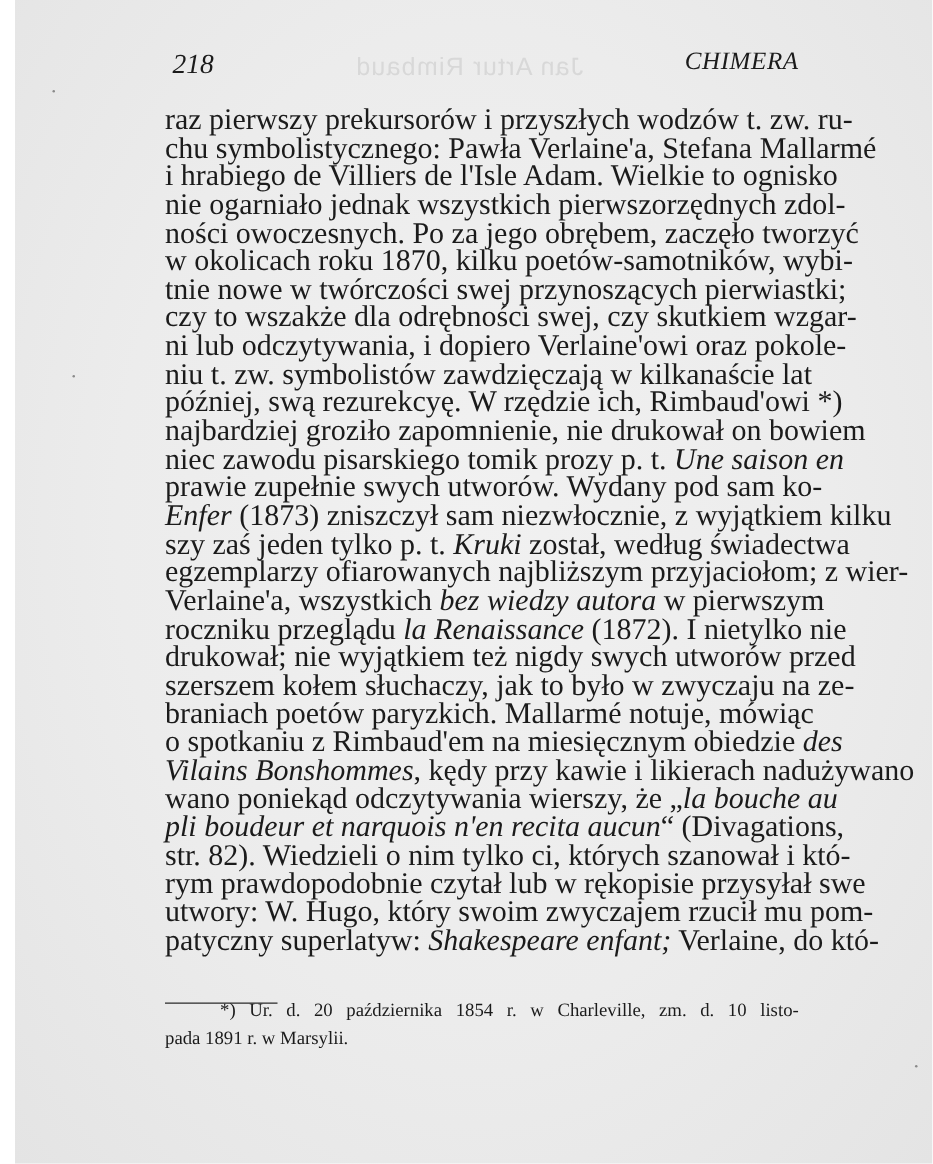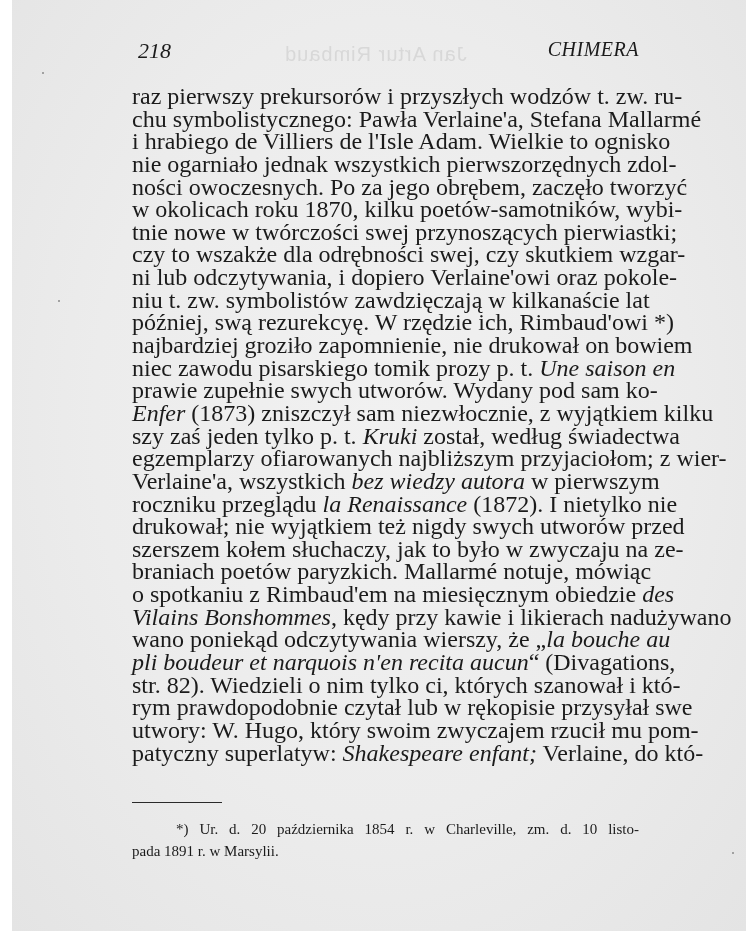--- a/index.html
+++ b/index.html
@@ -38,21 +38,21 @@
     font-size: 24px;
     text-align: justify; text-align-last: justify;
     white-space: nowrap;
   }
   .line i { font-style: italic; }
   .rule {
     position: absolute; left: 132px; top: 802px; width: 90px; height: 0;
     border-top: 1.3px solid #2a2a2a;
   }
   .footnote {
-    position: absolute; left: 132px; width: 507px; top: 818px;
+    position: absolute; left: 132px; width: 507px; top: 798px;
   }
   .fline {
     height: 22px; line-height: 22px; font-size: 15px;
     text-align: justify; text-align-last: justify; white-space: nowrap;
   }
   .fline.first { padding-left: 44px; }
   .fline.end { text-align-last: left; }
   .speck { position:absolute; width:2px; height:2px; background:#8a8a8a; border-radius:50%; }
 </style>
 </head>

